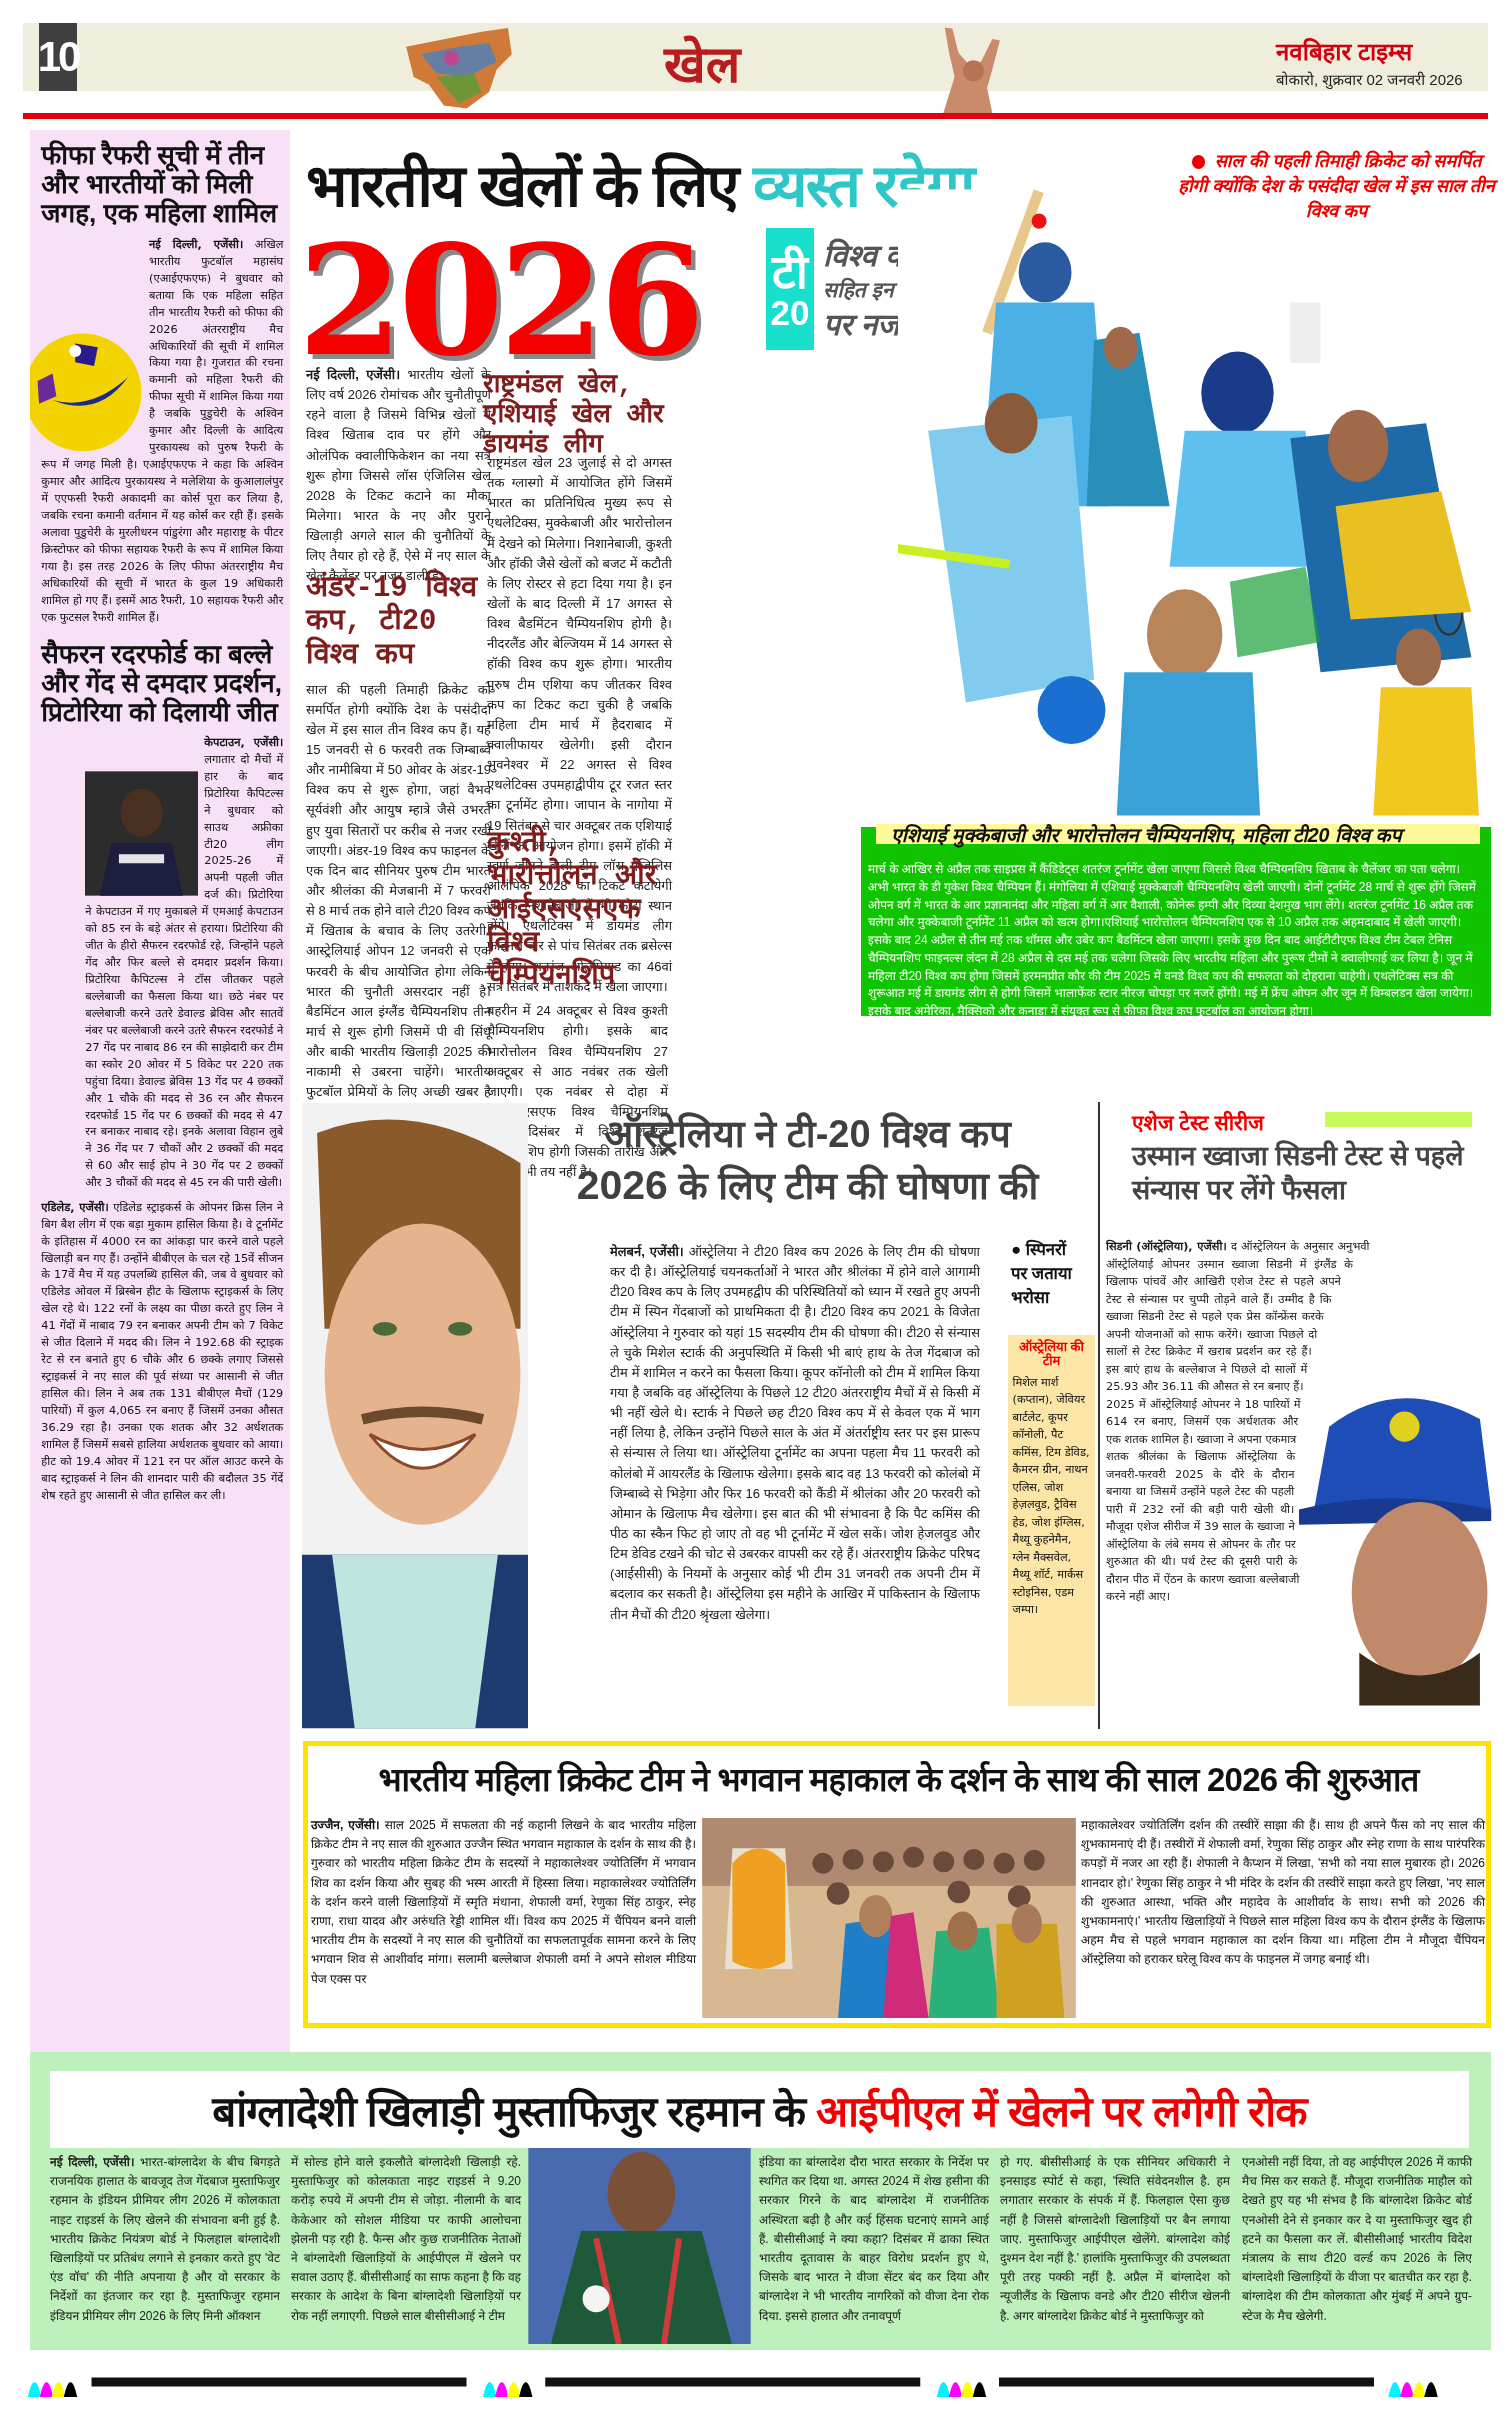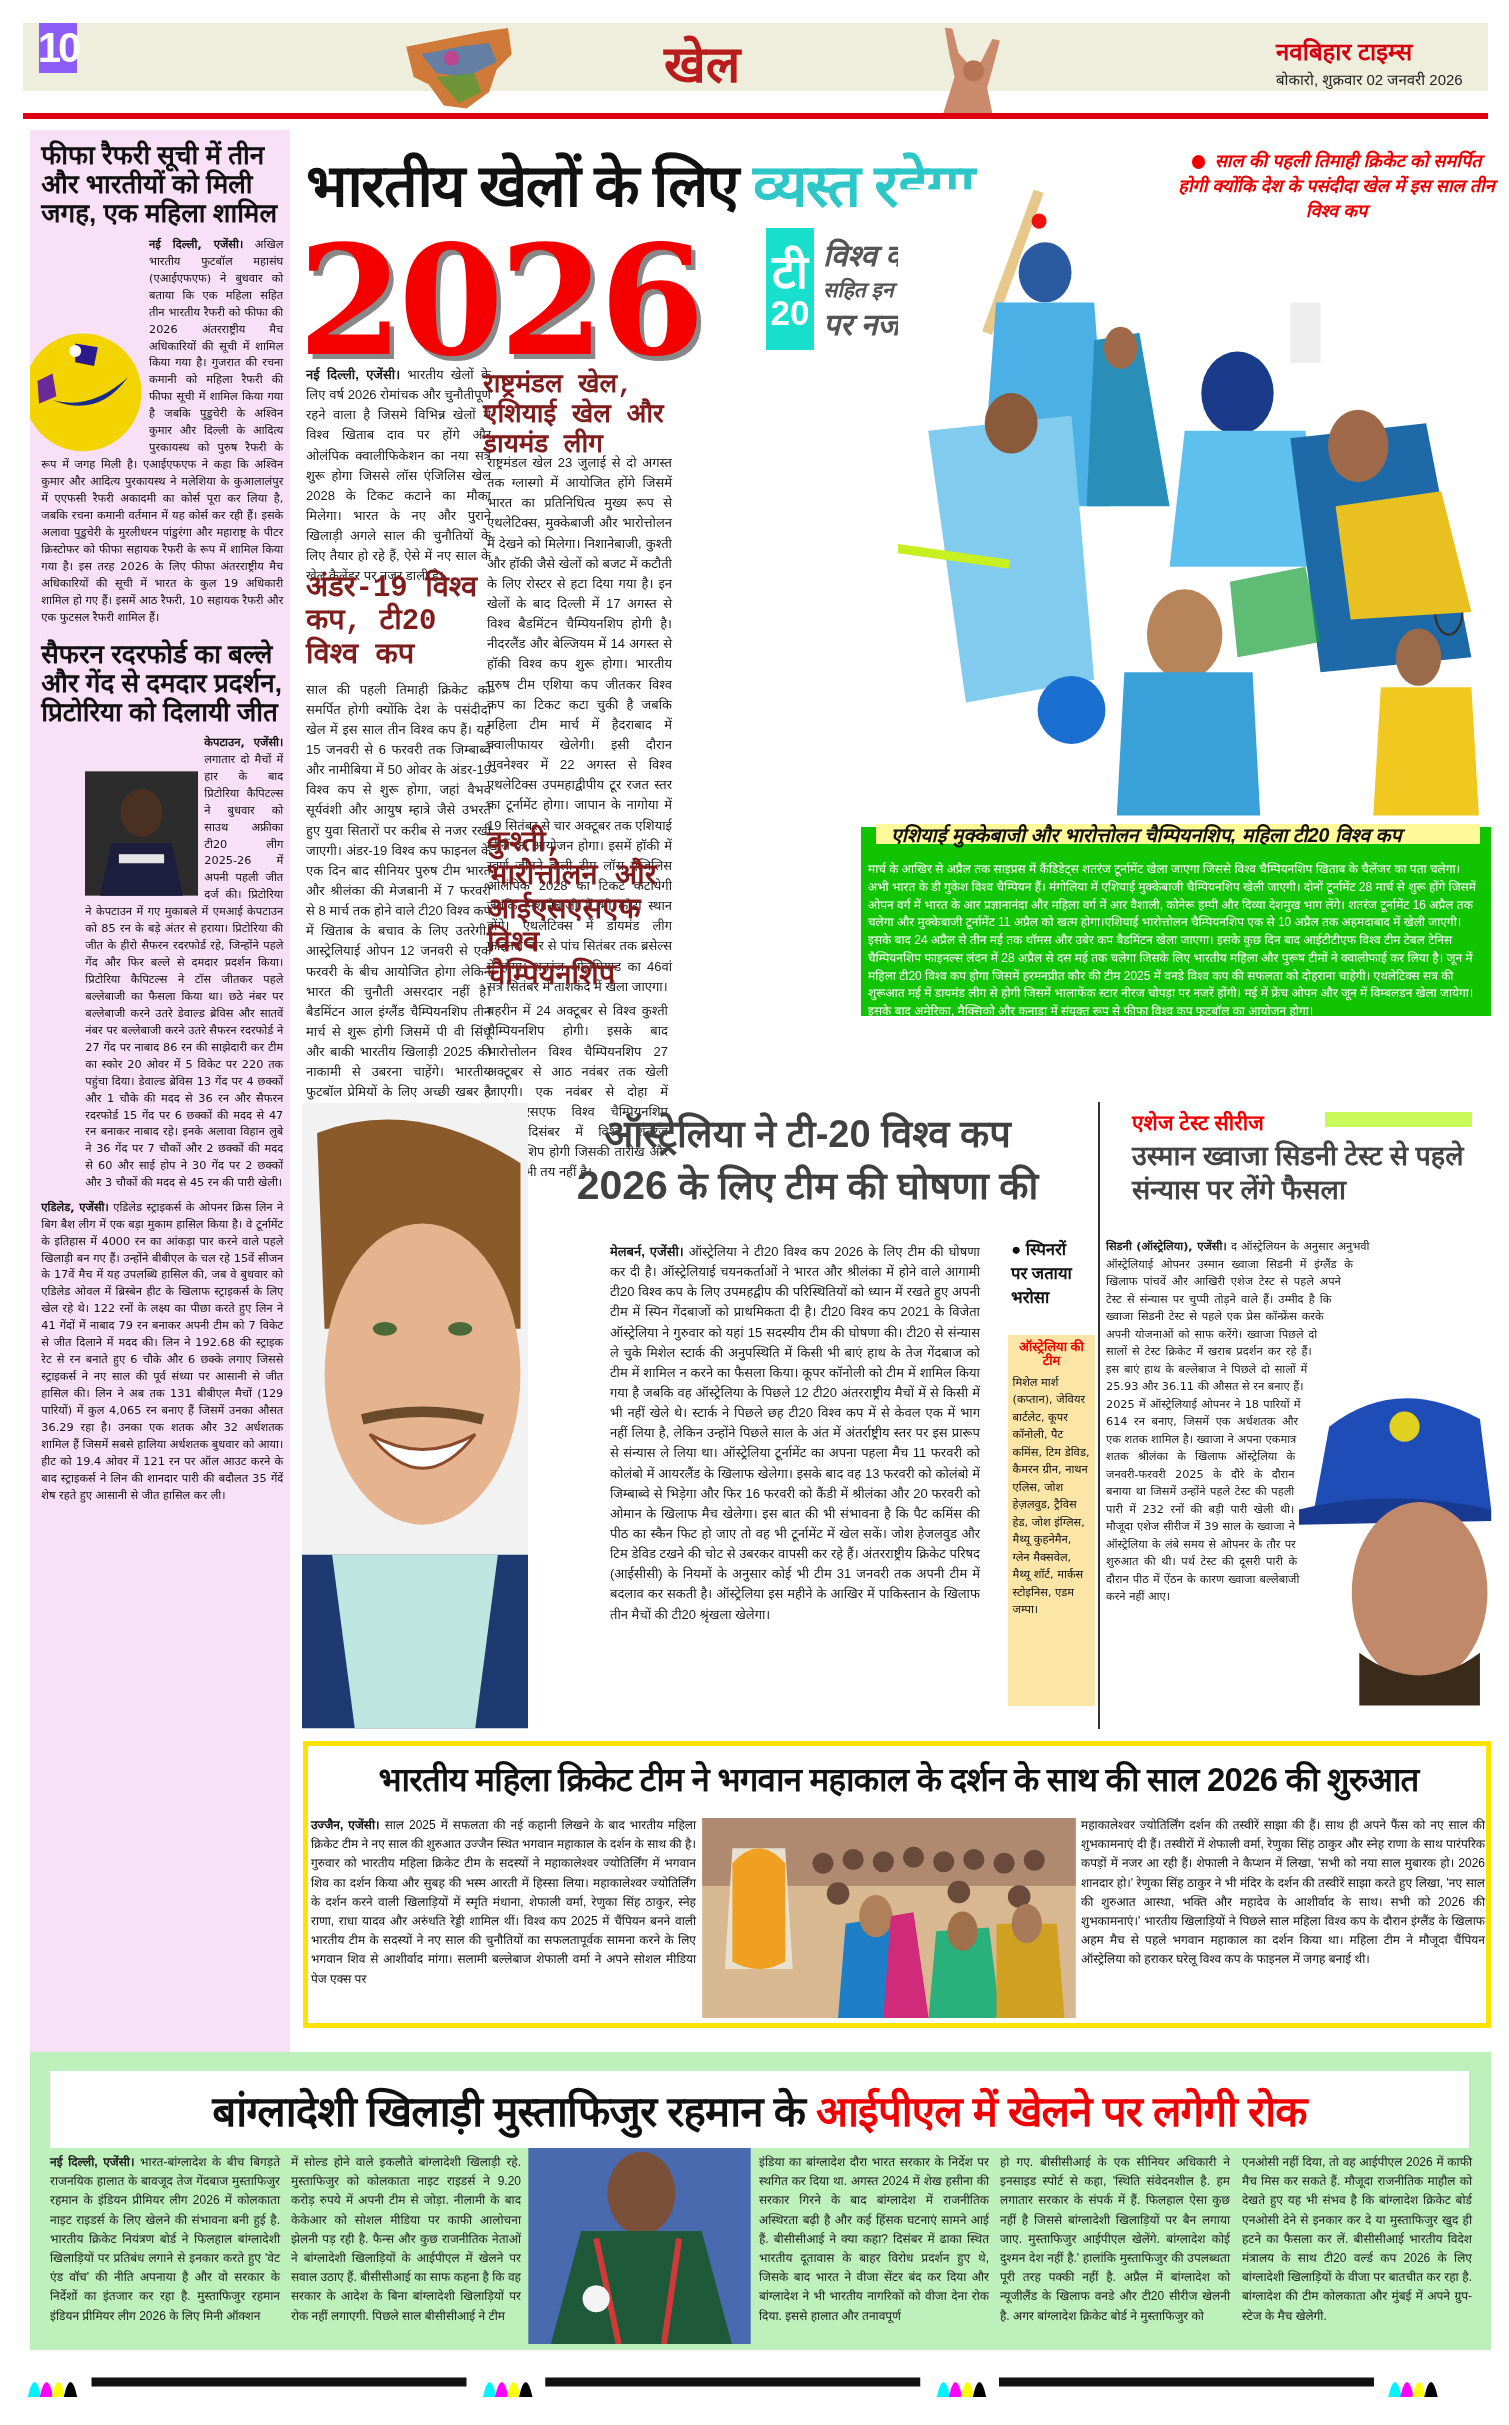--- a/index.html
+++ b/index.html
@@ -6,21 +6,21 @@
   html, body { width: 1510px; height: 2426px; background: #ffffff; overflow: hidden; }
   body { position: relative; font-family: "DejaVu Sans", sans-serif; color: #111; }
   .abs { position: absolute; }
   .hl { font-family: "Liberation Sans", sans-serif; font-weight: bold; line-height: 1.12; }
   .body-text { font-family: "DejaVu Sans", sans-serif; font-size: 11.7px; line-height: 1.55; text-align: justify; color: #1a1a1a; }
   .body-narrow { font-family: "Liberation Sans", sans-serif; font-size: 13px; line-height: 1.55; text-align: justify; color: #1a1a1a; }
   .dateline { font-weight: bold; }
 
   
   #masthead { left: 22.6px; top: 22.6px; width: 1465px; height: 68px; background: #efeedc; }
-  #page-num { left: 39px; top: 22.6px; width: 38px; height: 50px; background: #8b5cf6; color: #fff; font-family: "Liberation Sans", sans-serif; font-weight: bold; font-size: 42px; display: flex; align-items: center; justify-content: center; letter-spacing: -3px; }
+  #page-num { left: 39px; top: 22.6px; width: 38px; height: 68px; background: #404040; color: #fff; font-family: "Liberation Sans", sans-serif; font-weight: bold; font-size: 42px; display: flex; align-items: center; justify-content: center; letter-spacing: -3px; }
   #map-art { left: 376px; top: 24px; width: 181px; height: 87px; }
   #section-title { left: 664px; top: 27px; color: #b91c1c; font-family: "Liberation Sans", sans-serif; font-weight: bold; font-size: 51px; }
   #statue-art { left: 898px; top: 24px; width: 151px; height: 89px; }
   #brand { left: 1276px; top: 34px; color: #d40010; font-family: "Liberation Sans", sans-serif; font-weight: bold; font-size: 24px; }
   #dateline-top { left: 1276px; top: 69px; color: #222; font-family: "Liberation Sans", sans-serif; font-size: 15px; }
   #mast-rule { left: 22.6px; top: 113px; width: 1465px; height: 6px; background: #e0000f; }
 
   
   #left-col { left: 30px; top: 130px; width: 260px; height: 1946px; background: #f8e1f6; }
   .left-hl { font-size: 26px; color: #111; }

